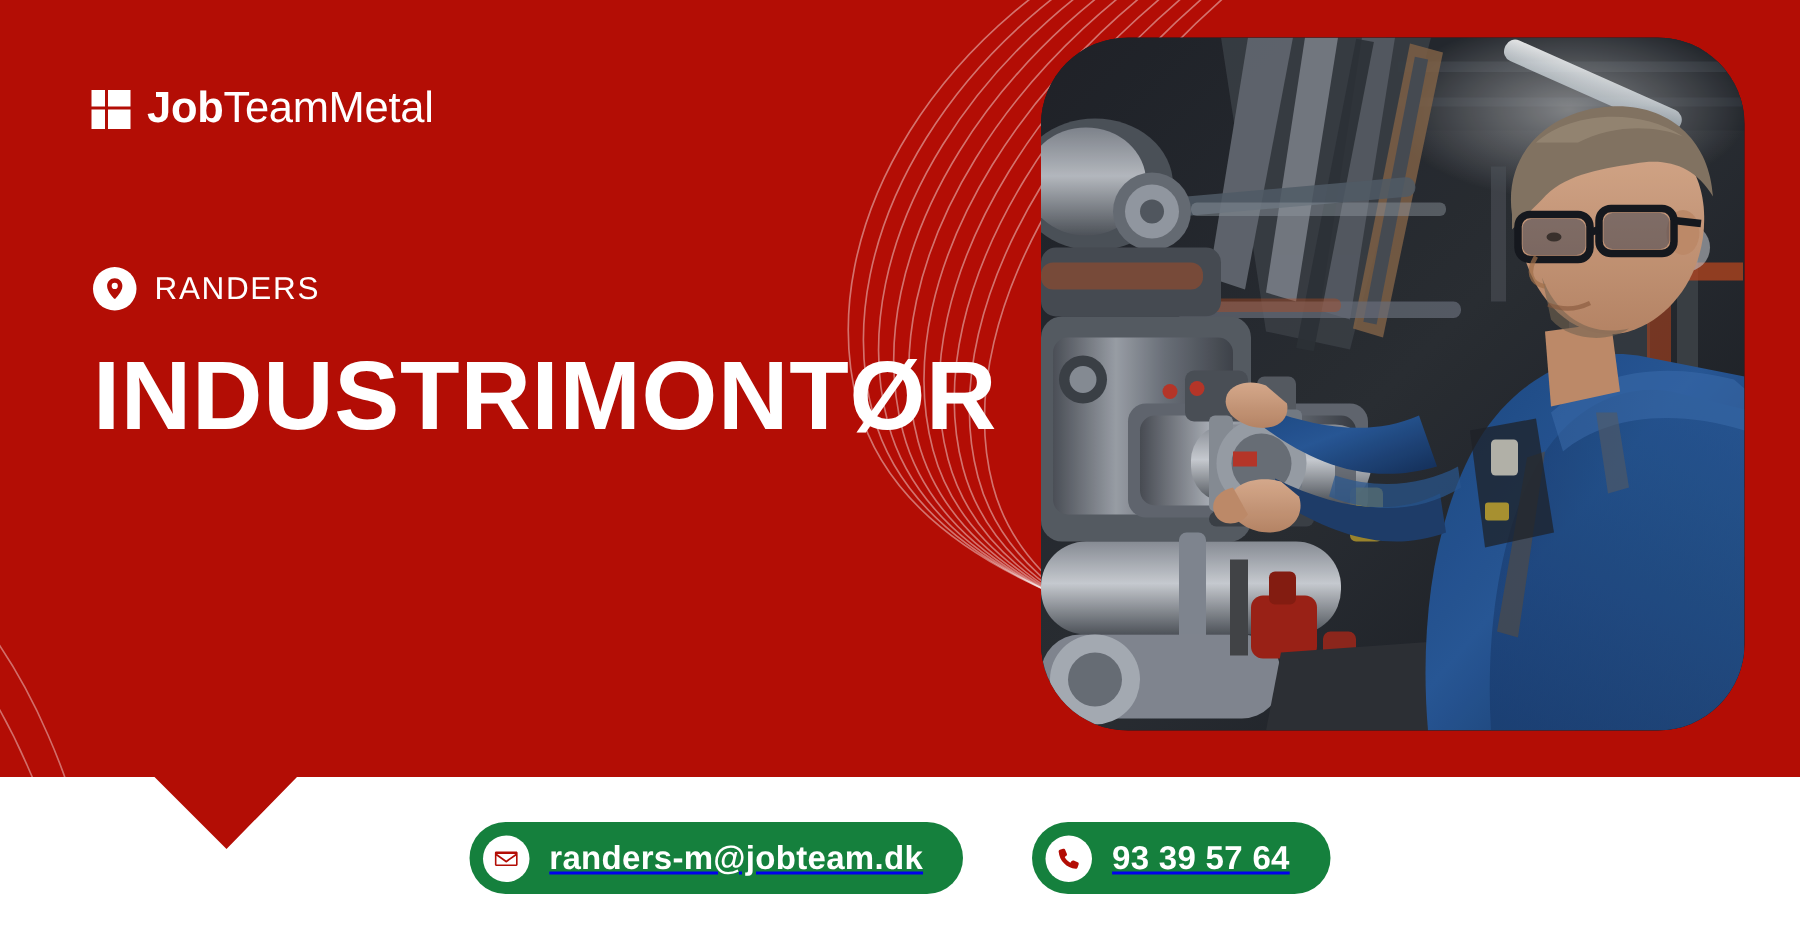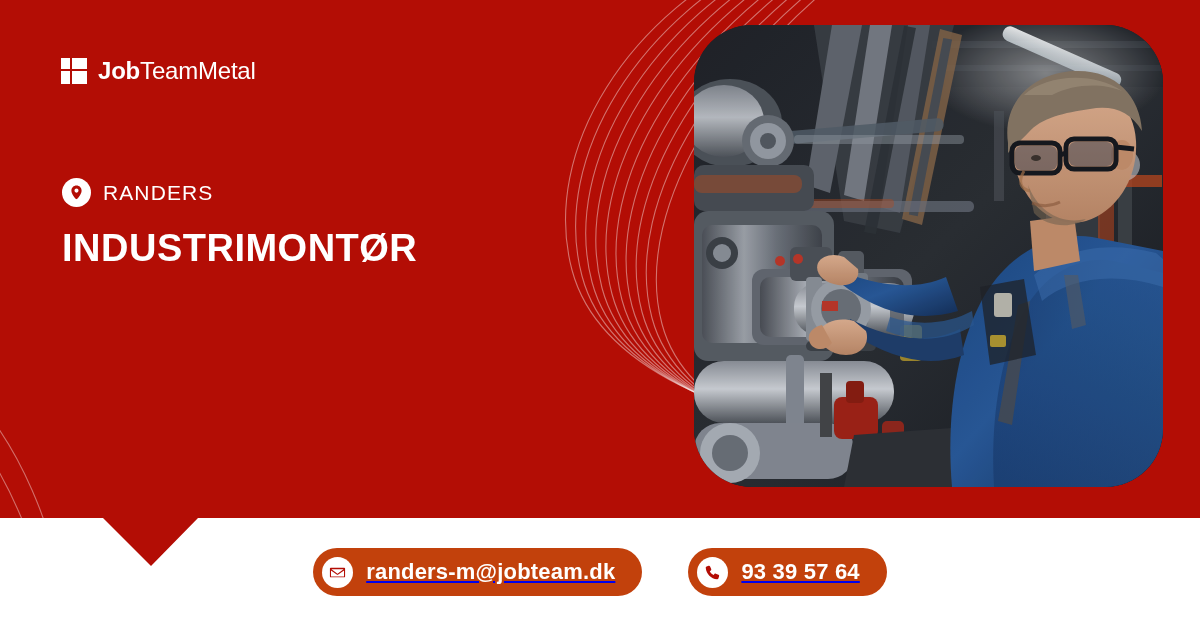--- a/index.html
+++ b/index.html
@@ -30,21 +30,21 @@
     position:absolute; left:61px; top:58px; z-index:6;
     display:flex; align-items:center; gap:11px;
   }
   #logo-mark{
     width:26px; height:26px; display:grid;
     grid-template-columns:9px 15px; grid-template-rows:11px 13px;
     gap:2px;
   }
   #logo-mark i{ display:block; background:#fff; }
   #logo-text{
-    font-size:24px; letter-spacing:-.2px; color:#fff; white-space:nowrap;
+    font-size:29px; letter-spacing:-.2px; color:#fff; white-space:nowrap;
     line-height:1;
   }
   #logo-text .b{ font-weight:700; }
   #logo-text .l{ font-weight:400; }
 
   
   #tags{
     position:absolute; left:62px; top:178px; z-index:6;
     display:flex; align-items:center; gap:55px;
   }
@@ -54,39 +54,39 @@
     display:flex; align-items:center; justify-content:center; flex:0 0 auto;
   }
   .tag-label{
     font-size:21px; font-weight:400; color:#fff;
     letter-spacing:1.1px; white-space:nowrap; line-height:1;
   }
 
   
   #job-title{
     position:absolute; left:62px; top:228px; z-index:6;
-    font-size:38px; font-weight:700; color:#fff;
+    font-size:65px; font-weight:700; color:#fff;
     letter-spacing:.5px; line-height:1.1; white-space:nowrap;
   }
 
   
   #photo{
     position:absolute; left:694px; top:25px; width:469px; height:462px;
     border-radius:58px; overflow:hidden; z-index:5;
     background:#1b1b20;
   }
   #photo svg{ display:block; width:100%; height:100%; }
 
   
   #contact-bar{
     position:absolute; left:0; top:548px; width:1200px; z-index:6;
     display:flex; justify-content:center; align-items:center; gap:46px;
   }
   .pill{
-    height:48px; border-radius:24px; background:#c2410c;
+    height:48px; border-radius:24px; background:#15803d;
     display:flex; align-items:center; gap:13px;
     padding:0 27px 0 9px;
   }
   .pill-ico{
     width:31px; height:31px; border-radius:50%; background:#fff;
     display:flex; align-items:center; justify-content:center; flex:0 0 auto;
   }
   .pill-text{
     font-size:22px; font-weight:700; color:#fff;
     letter-spacing:.2px; white-space:nowrap; line-height:1;

